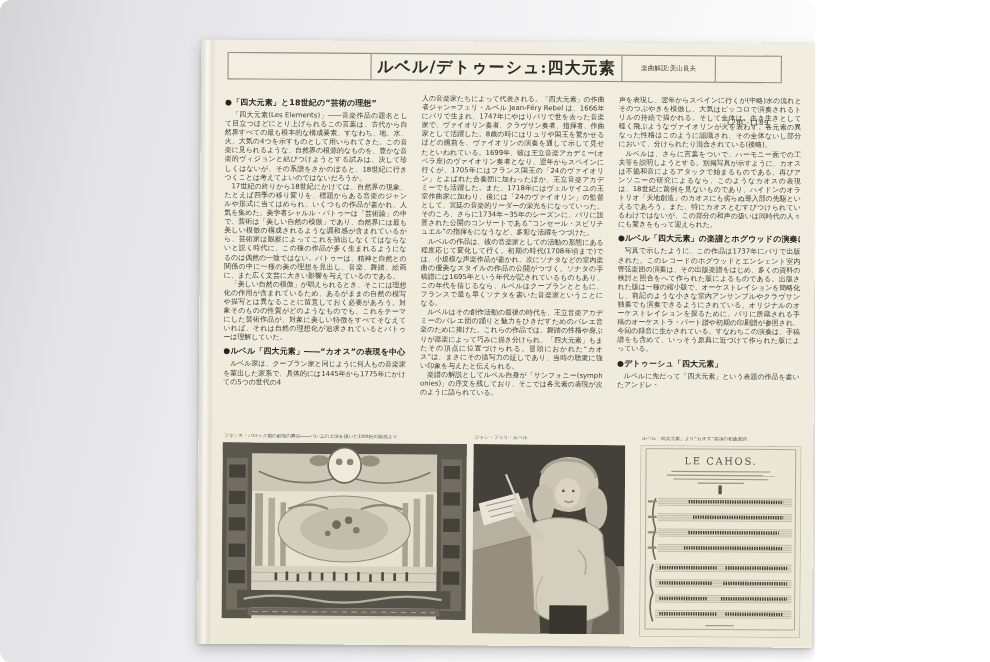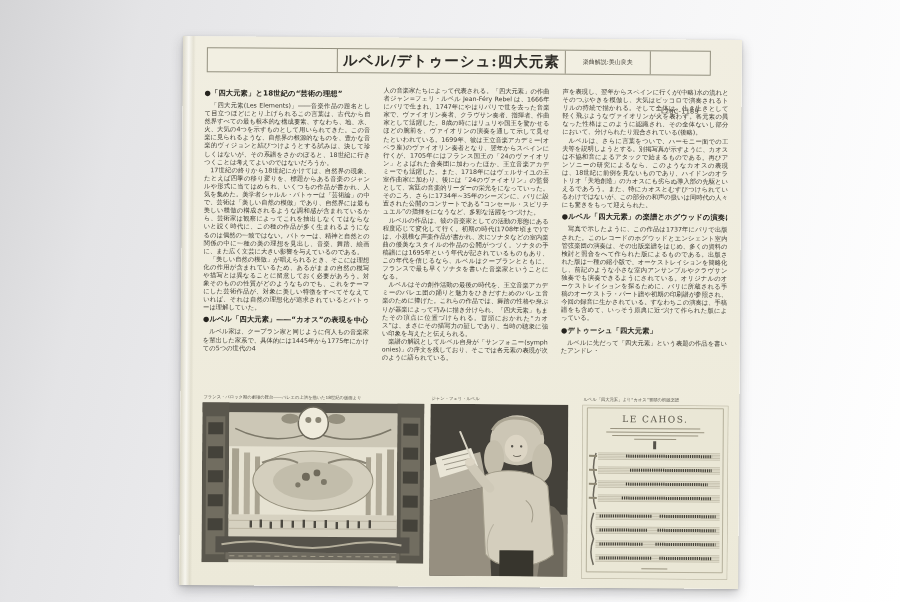--- a/index.html
+++ b/index.html
@@ -1,18 +1,18 @@
 <!DOCTYPE html>
 <html><head>
 <meta charset="utf-8">
 <style>
   html,body{margin:0;padding:0;}
-  .scene{position:relative;width:900px;height:602px;overflow:hidden;
+  .scene{position:relative;width:741px;height:602px;overflow:hidden;
     background:linear-gradient(103deg,#d4d4d6 0%,#e4e4e6 14%,#eeeef0 38%,#f7f7f8 68%,#ffffff 100%);
-    font-family:"DejaVu Sans",sans-serif;}
+    font-family:"DejaVu Sans",sans-serif;border-radius:10px;}
   .paper{position:absolute;left:183px;top:36px;width:559px;height:549px;
     background:linear-gradient(180deg,#f1eee1 0%,#efecdd 55%,#ece9d9 100%);
     transform:rotate(0.4deg);transform-origin:top left;
     box-shadow:0 5px 12px rgba(50,50,55,.28),0 1px 3px rgba(0,0,0,.18);
     overflow:hidden;}
   .fold{position:absolute;left:0;top:0;bottom:0;width:13px;
     background:linear-gradient(90deg,rgba(120,115,95,.18) 0%,rgba(255,255,255,.55) 45%,rgba(120,115,95,.10) 80%,rgba(0,0,0,0) 100%);}
   
   .hdr{position:absolute;left:24px;top:11px;width:504px;height:25px;display:flex;
     border:1px solid #93907f;background:#f2efe2;box-sizing:border-box;}

